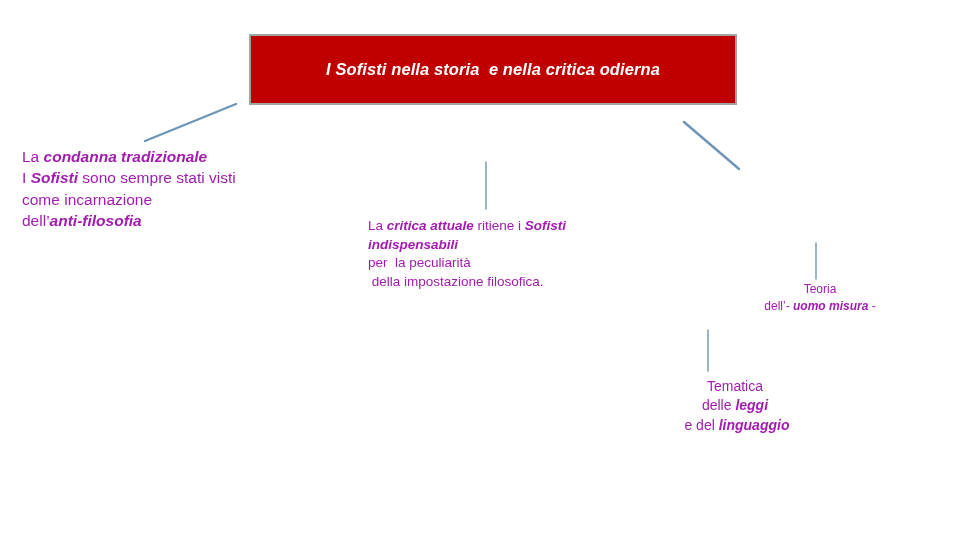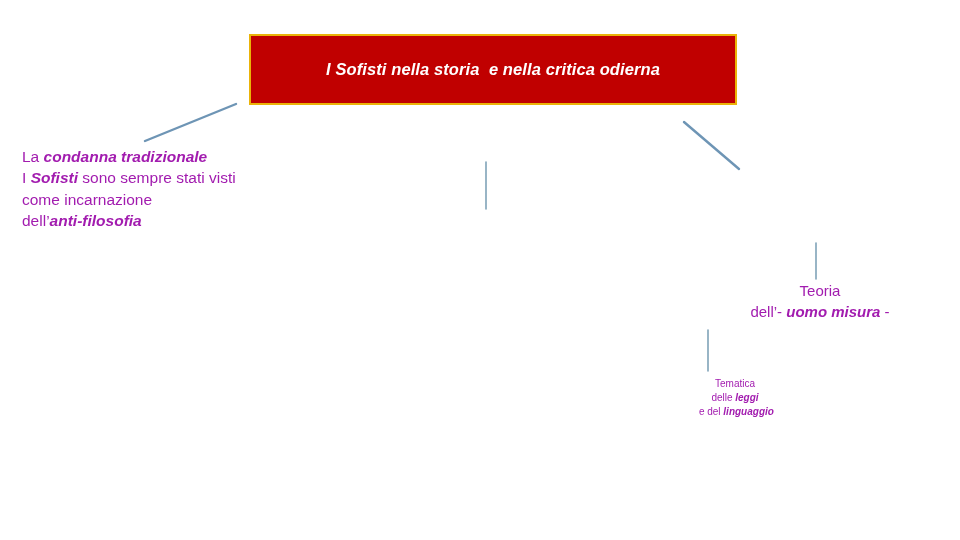--- a/index.html
+++ b/index.html
@@ -20,21 +20,21 @@
   }
 
   
   #title-box {
     position: absolute;
     left: 249px;
     top: 34px;
     width: 488px;
     height: 71px;
     background: #C00000;
-    border: 2px solid #eab308;
+    border: 2px solid #a3a3a3;
     box-sizing: border-box;
     display: flex;
     align-items: center;
     justify-content: center;
   }
   #title-text {
     color: #FFFFFF;
     font-size: 16.5px;
     font-weight: bold;
     font-style: italic;
@@ -89,28 +89,28 @@
     text-align: center;
   }
   #block-right-head .lead {
     font-weight: normal;
     font-style: normal;
   }
   #block-right-sub {
     left: 700px;
     top: 281px;
     width: 240px;
-    font-size: 15px;
+    font-size: 12px;
     text-align: center;
   }
   #block-bottom {
     left: 620px;
     top: 377px;
     width: 230px;
-    font-size: 10px;
+    font-size: 14px;
     text-align: center;
   }
 </style>
 </head>
 <body>
 
 <div id="slide">
 
   <svg id="connectors" viewBox="0 0 960 540" xmlns="http://www.w3.org/2000/svg">
     <line x1="145" y1="141" x2="236" y2="104" stroke="#6E95B5" stroke-width="2.4" stroke-linecap="round"></line>
@@ -119,19 +119,20 @@
     <line x1="816" y1="243" x2="816" y2="279" stroke="#7FA3B8" stroke-width="1.6" stroke-linecap="round"></line>
     <line x1="708" y1="330" x2="708" y2="371" stroke="#7FA3B8" stroke-width="1.6" stroke-linecap="round"></line>
   </svg>
 
   <div id="title-box">
     <span id="title-text">I Sofisti nella storia  e nella critica odierna</span>
   </div>
 
   <div class="txt" id="block-left"><span>La </span><b>condanna tradizionale</b><br><span>I </span><b>Sofisti</b><span> sono sempre stati visti</span><br><span>come incarnazione</span><br><span>dell’</span><b>anti-filosofia</b></div>
 
+  <div class="txt" id="block-center"><span>La </span><b>critica attuale</b><span> ritiene i </span><b>Sofisti</b><br><b>indispensabili</b><br><span>per  la peculiarità</span><br><span> della impostazione filosofica.</span></div>
 
 
   <div class="txt" id="block-right-sub"><span>Teoria</span><br><span>dell’- </span><b>uomo misura</b><span> -</span></div>
 
   <div class="txt" id="block-bottom"><span>Tematica</span><br><span>delle </span><b>leggi</b><br><span> e del </span><b>linguaggio</b></div>
 
 </div>
 
 </body></html>

